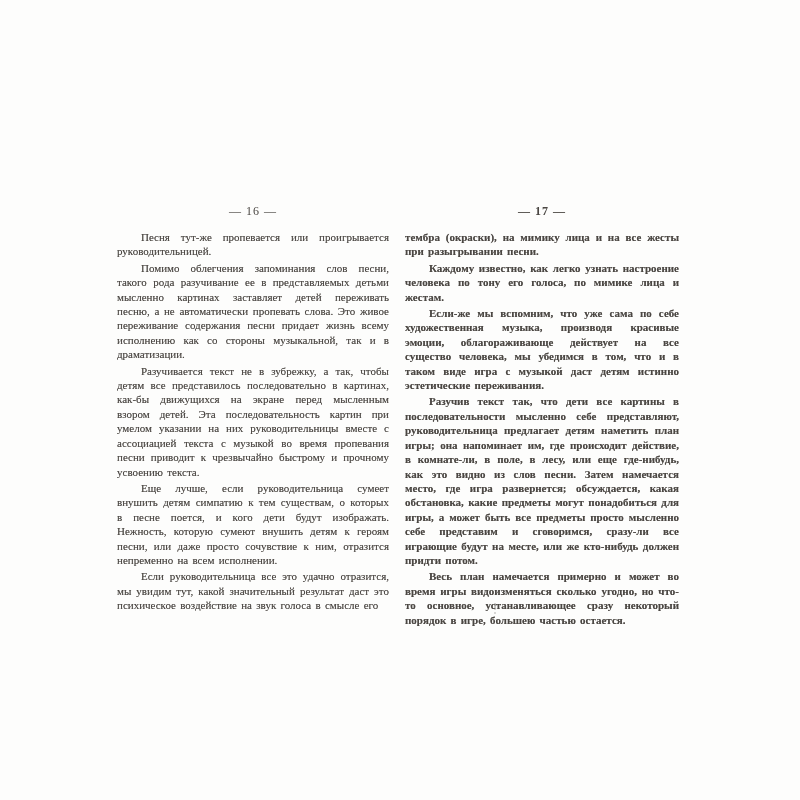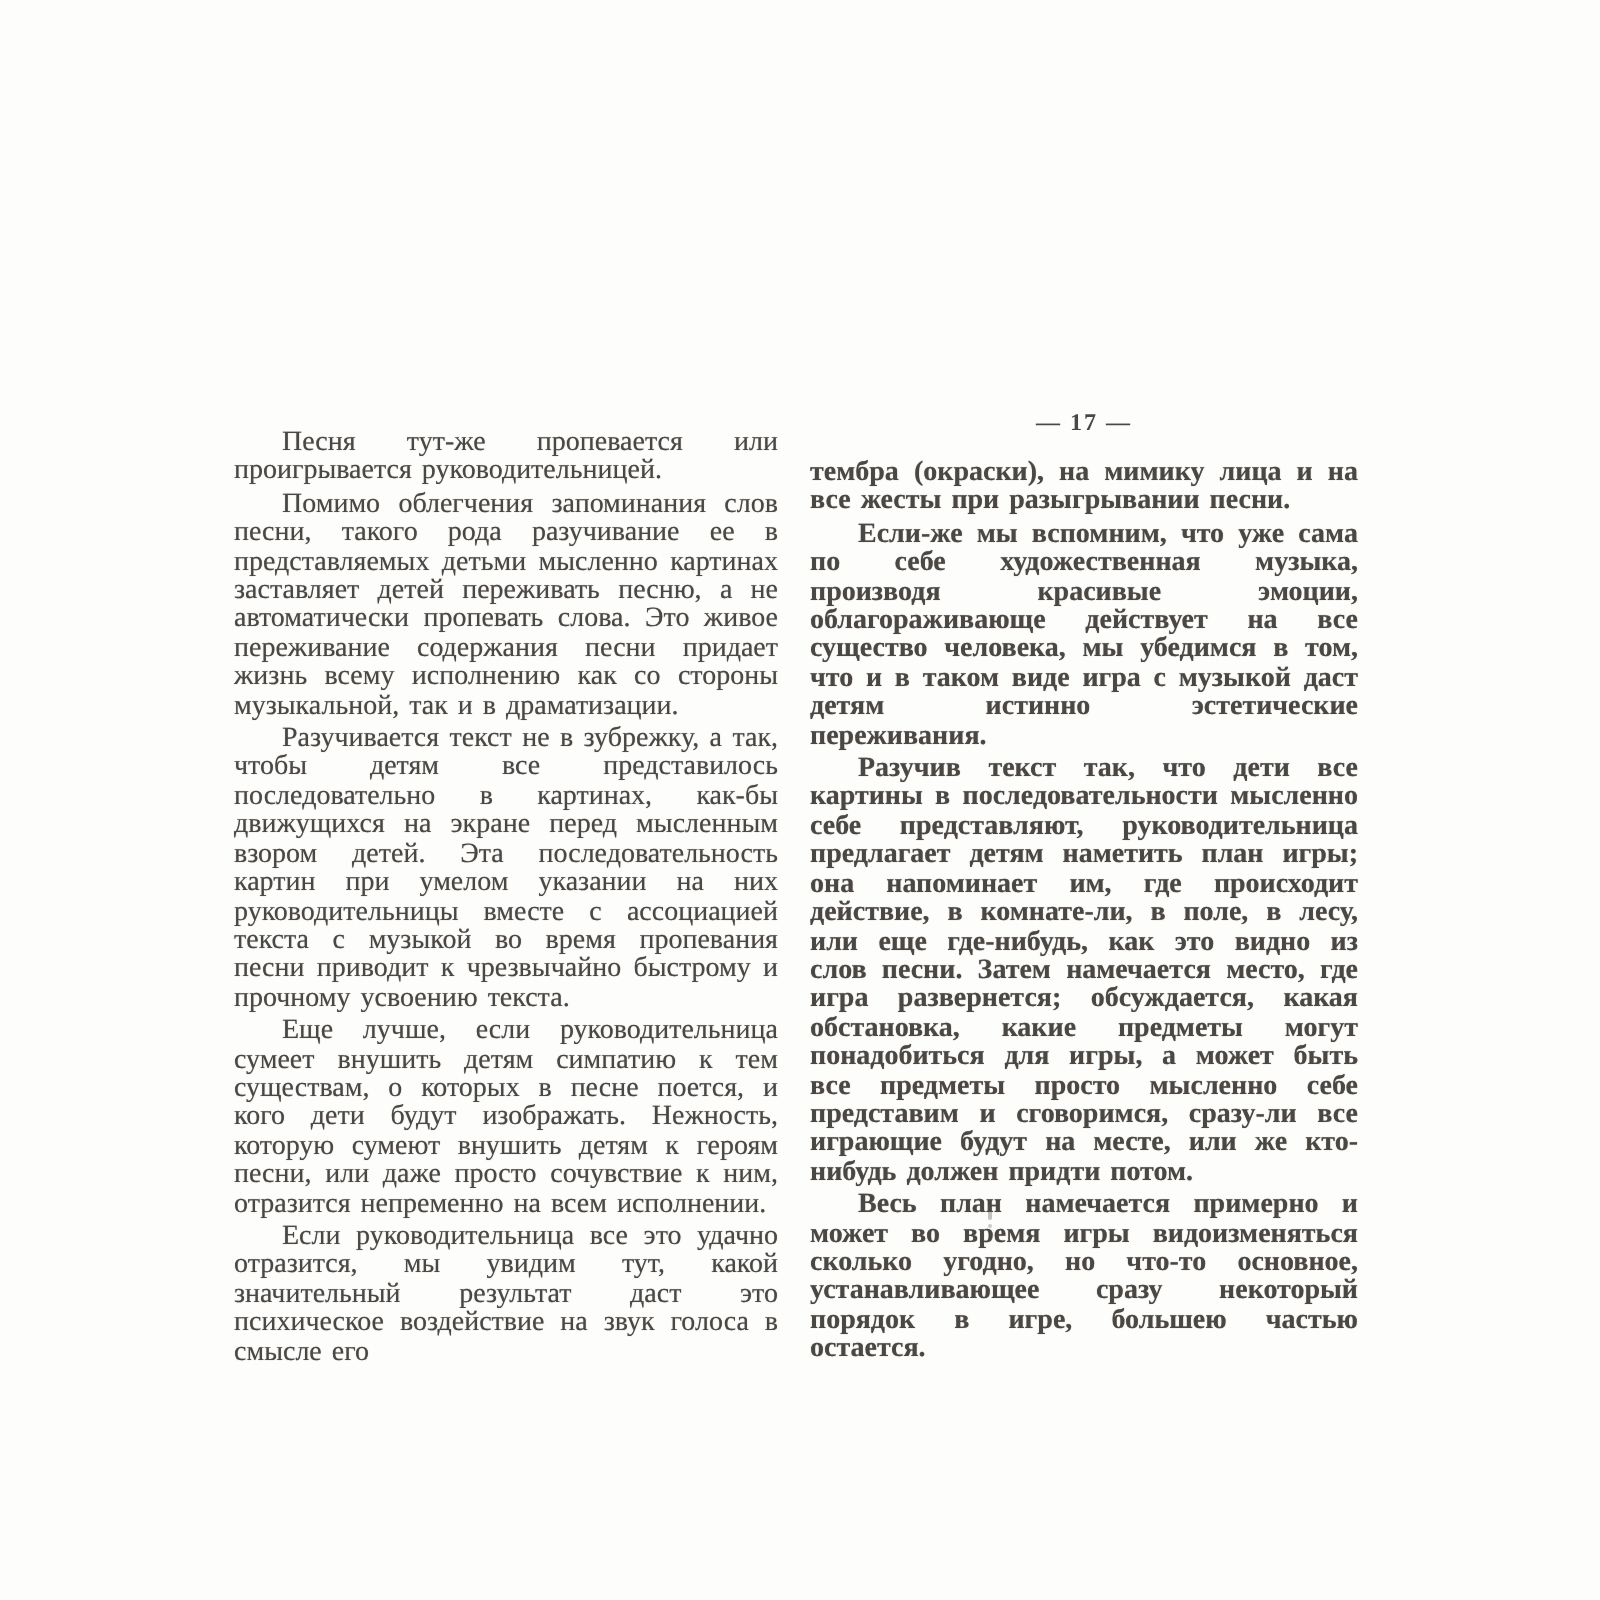--- a/index.html
+++ b/index.html
@@ -26,21 +26,21 @@
     font-size: 12px;
     letter-spacing: 1px;
     color: #4b4743;
     white-space: nowrap;
   }
   .page-body {
     margin-top: 11px;
   }
   .para {
     margin: 0;
-    font-size: 14px;
+    font-size: 11px;
     line-height: 14.4px;
     text-align: justify;
     text-indent: 24px;
     word-spacing: 1.5px;
     color: #4b4743;
     text-shadow: 0 0 0.5px rgba(75, 71, 67, 0.55);
   }
   .para + .para { margin-top: 2px; }
   .para.no-indent { text-indent: 0; }
   
@@ -63,33 +63,35 @@
     background: rgba(90, 85, 80, 0.3);
     border-radius: 50%;
   }
 </style>
 </head>
 <body>
 
 <div class="canvas">
 
   <div class="page page-left">
+    <div class="page-header">— 16 —</div>
     <div class="page-body">
       <p class="para">Песня тут-же пропевается или проигрывается руководительницей.</p>
       <p class="para">Помимо облегчения запоминания слов песни, такого рода разучивание ее в представляемых детьми мысленно картинах заставляет детей переживать песню, а не автоматически пропевать слова. Это живое переживание содержания песни придает жизнь всему исполнению как со стороны музыкальной, так и в драматизации.</p>
       <p class="para">Разучивается текст не в зубрежку, а так, чтобы детям все представилось последовательно в картинах, как-бы движущихся на экране перед мысленным взором детей. Эта последовательность картин при умелом указании на них руководительницы вместе с ассоциацией текста с музыкой во время пропевания песни приводит к чрезвычайно быстрому и прочному усвоению текста.</p>
       <p class="para">Еще лучше, если руководительница сумеет внушить детям симпатию к тем существам, о которых в песне поется, и кого дети будут изображать. Нежность, которую сумеют внушить детям к героям песни, или даже просто сочувствие к ним, отразится непременно на всем исполнении.</p>
       <p class="para">Если руководительница все это удачно отразится, мы увидим тут, какой значительный результат даст это психическое воздействие на звук голоса в смысле его</p>
     </div>
   </div>
 
   <div class="page page-right">
     <div class="page-header">— 17 —</div>
     <div class="page-body">
       <p class="para no-indent">тембра (окраски), на мимику лица и на все жесты при разыгрывании песни.</p>
+      <p class="para">Каждому известно, как легко узнать настроение человека по тону его голоса, по мимике лица и жестам.</p>
       <p class="para">Если-же мы вспомним, что уже сама по себе художественная музыка, производя красивые эмоции, облагораживающе действует на все существо человека, мы убедимся в том, что и в таком виде игра с музыкой даст детям истинно эстетические переживания.</p>
       <p class="para">Разучив текст так, что дети все картины в последовательности мысленно себе представляют, руководительница предлагает детям наметить план игры; она напоминает им, где происходит действие, в комнате-ли, в поле, в лесу, или еще где-нибудь, как это видно из слов песни. Затем намечается место, где игра развернется; обсуждается, какая обстановка, какие предметы могут понадобиться для игры, а может быть все предметы просто мысленно себе представим и сговоримся, сразу-ли все играющие будут на месте, или же кто-нибудь должен придти потом.</p>
       <p class="para">Весь план намечается примерно и может во время игры видоизменяться сколько угодно, но что-то основное, устанавливающее сразу некоторый порядок в игре, большею частью остается.</p>
     </div>
   </div>
 
   <div class="scan-artifact"></div>
 
 </div>
 

